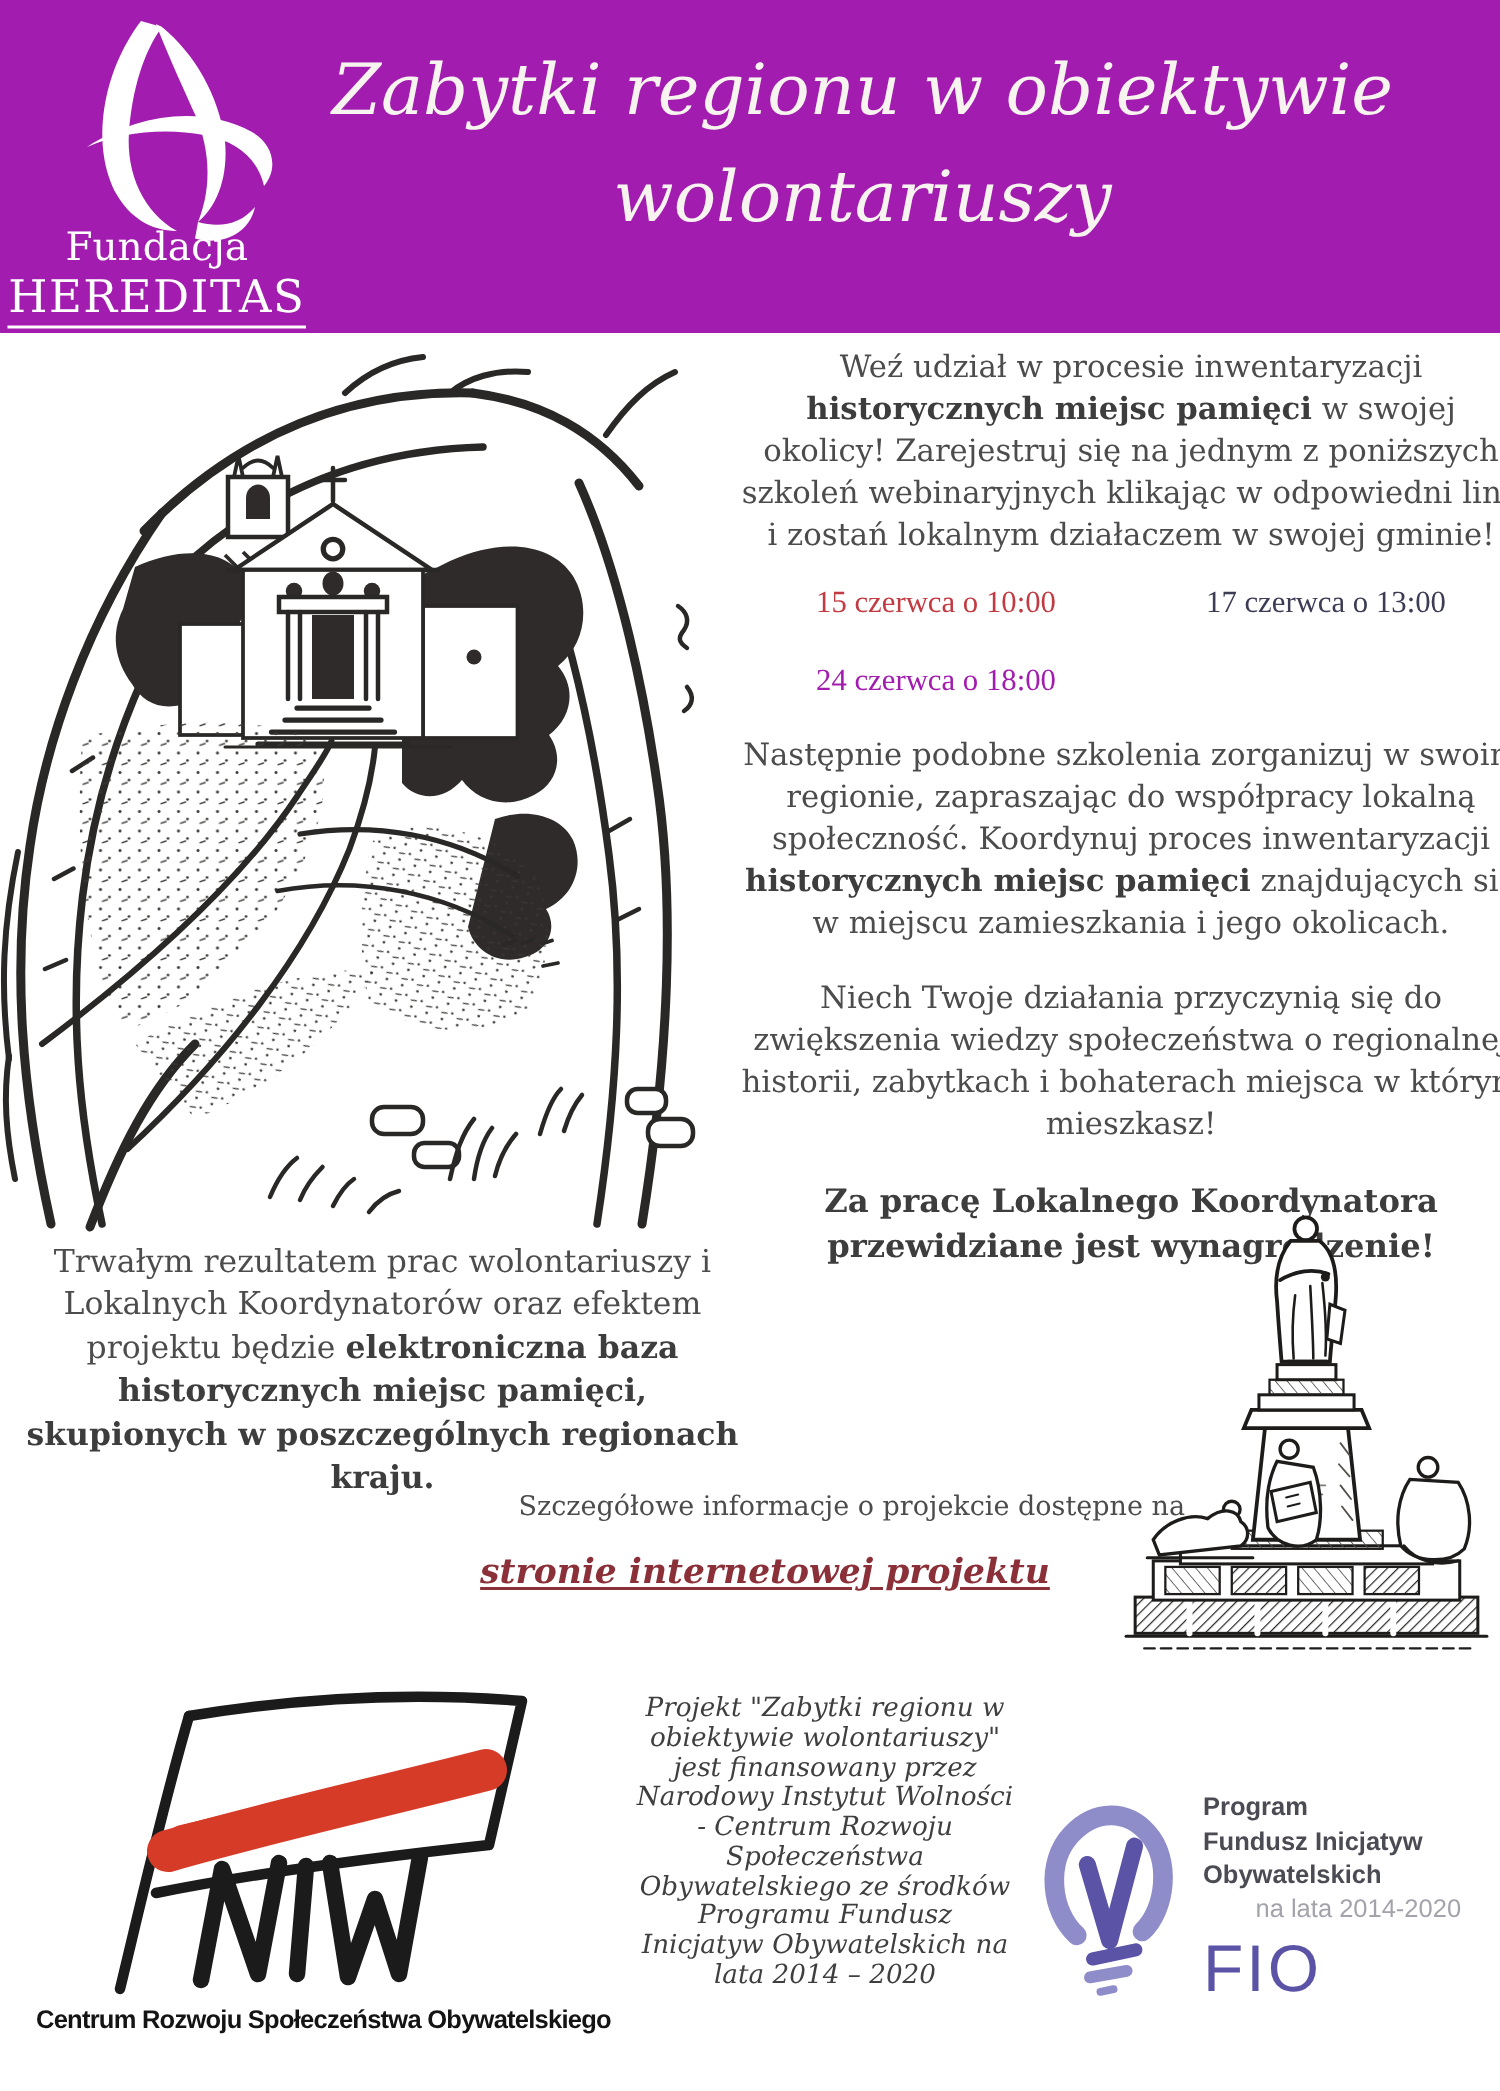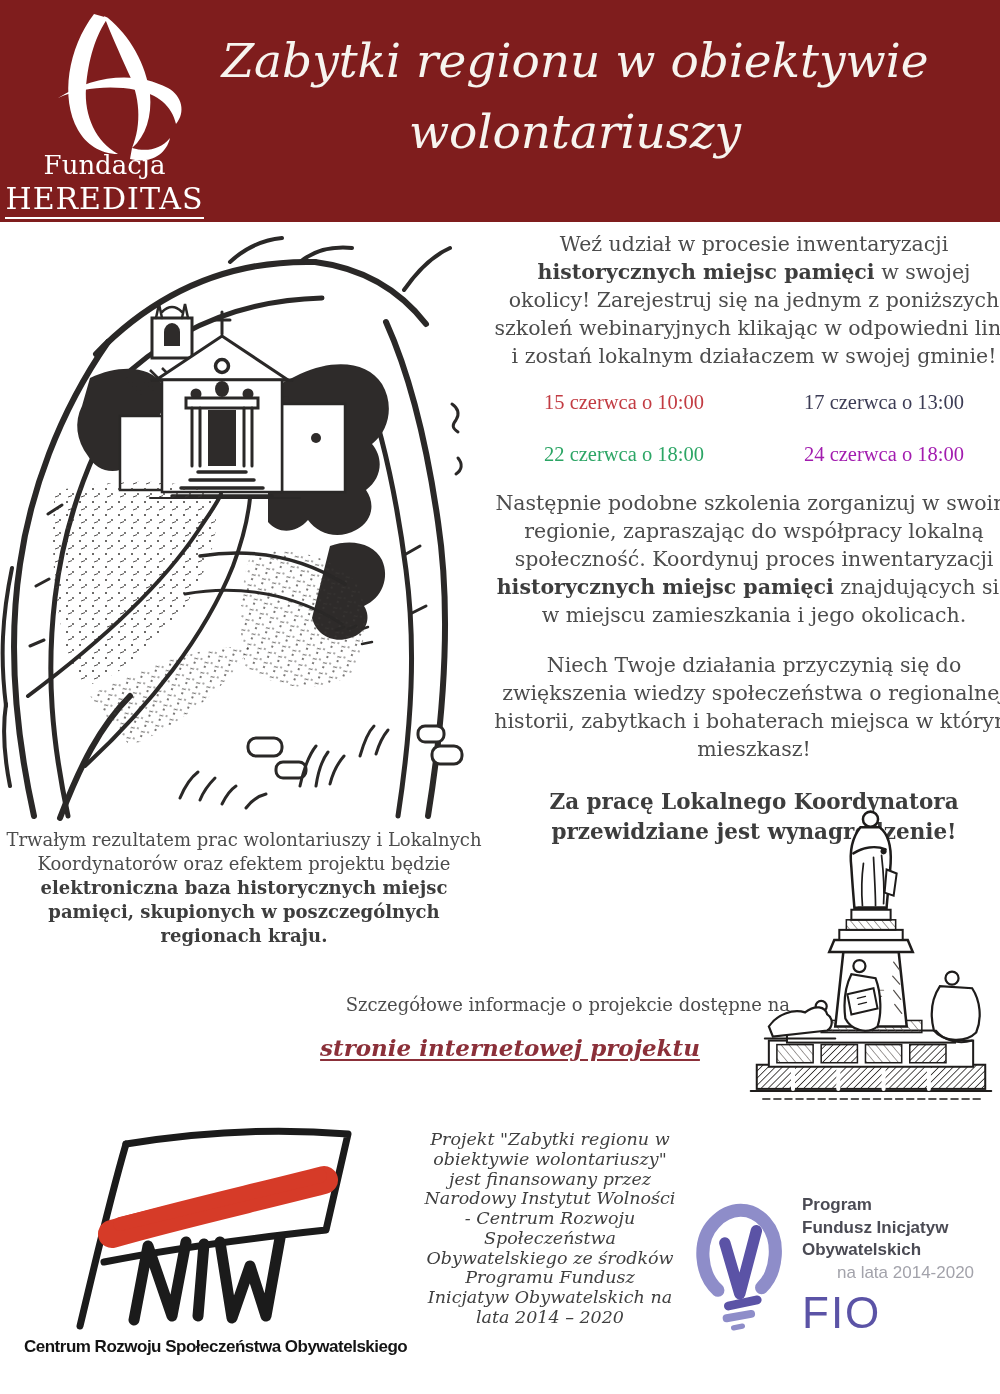--- a/index.html
+++ b/index.html
@@ -3,21 +3,21 @@
 <meta charset="utf-8">
 <style>
   * { margin:0; padding:0; box-sizing:border-box; }
   html,body { background:#ffffff; }
   body {
     width:1000px; height:1394px; position:relative; overflow:hidden;
     font-family:"DejaVu Serif", serif;
   }
 
   
-  .header { position:absolute; left:0; top:0; width:1000px; height:222px; background:#7f1d1d; }
+  .header { position:absolute; left:0; top:0; width:1000px; height:222px; background:#a21caf; }
   .logo-svg { position:absolute; left:34px; top:2px; }
   .title {
     position:absolute; left:180px; top:26px; width:790px; text-align:center;
     color:#f7f4ef; font-style:italic; font-size:47px; line-height:1.5;
     font-family:"DejaVu Serif", serif;
   }
   .brand { position:absolute; left:2px; bottom:3px; width:205px; text-align:center; color:#ffffff; }
   .brand-fundacja { display:block; font-size:26px; margin-bottom:1px; }
   .brand-hereditas { display:inline-block; font-size:30px; letter-spacing:1px; border-bottom:2px solid #ffffff; padding-bottom:1px; }
 
@@ -35,22 +35,22 @@
     margin:18px 0 4px; display:grid; grid-template-columns:1fr 1fr;
     row-gap:24px; font-family:"Liberation Serif", serif; font-size:20.5px;
   }
   .dates span { cursor:pointer; }
   .p2 { margin-top:20px; }
   .p3 { margin-top:22px; }
   .p4 { margin-top:24px; font-weight:bold; font-size:21.5px; color:#3d3d3d; }
 
   
   .leftpar {
-    position:absolute; left:5px; top:828px; width:478px; text-align:center;
-    color:#4c4c4c; font-size:18px; line-height:1.33;
+    position:absolute; left:16px; top:828px; width:478px; text-align:center;
+    color:#4c4c4c; font-size:21px; line-height:1.33;
   }
   .info-line { position:absolute; left:230px; top:994px; width:560px; text-align:right; font-size:18px; color:#4c4c4c; }
   .info-link-wrap { position:absolute; left:230px; top:1034px; width:560px; text-align:center; }
   .info-link {
     font-size:23px; font-weight:bold; font-style:italic;
     text-decoration:underline; text-underline-offset:3px; cursor:pointer;
   }
 
   
   .niw { position:absolute; left:24px; top:1118px; width:400px; }
@@ -193,21 +193,20 @@
     </g>
   </g>
 </svg>
 
 <div class="rightcol">
   <p><span>Weź udział w procesie inwentaryzacji </span><b>historycznych miejsc pamięci</b><span> w swojej okolicy! Zarejestruj się na jednym z poniższych szkoleń webinaryjnych klikając w odpowiedni link i zostań lokalnym działaczem w swojej gminie!</span></p>
 
   <div class="dates">
     <span style="color: rgb(194, 59, 66);">15 czerwca o 10:00</span>
     <span style="color: rgb(60, 60, 85);">17 czerwca o 13:00</span>
-    <span style="color: rgb(44, 165, 101);">22 czerwca o 18:00</span>
     <span style="color: #a21caf;">24 czerwca o 18:00</span>
   </div>
 
   <p class="p2"><span>Następnie podobne szkolenia zorganizuj w swoim regionie, zapraszając do współpracy lokalną społeczność. Koordynuj proces inwentaryzacji </span><b>historycznych miejsc pamięci</b><span> znajdujących się w miejscu zamieszkania i jego okolicach.</span></p>
 
   <p class="p3">Niech Twoje działania przyczynią się do zwiększenia wiedzy społeczeństwa o regionalnej historii, zabytkach i bohaterach miejsca w którym mieszkasz!</p>
 
   <p class="p4">Za pracę Lokalnego Koordynatora przewidziane jest wynagrodzenie!</p>
 </div>
 

